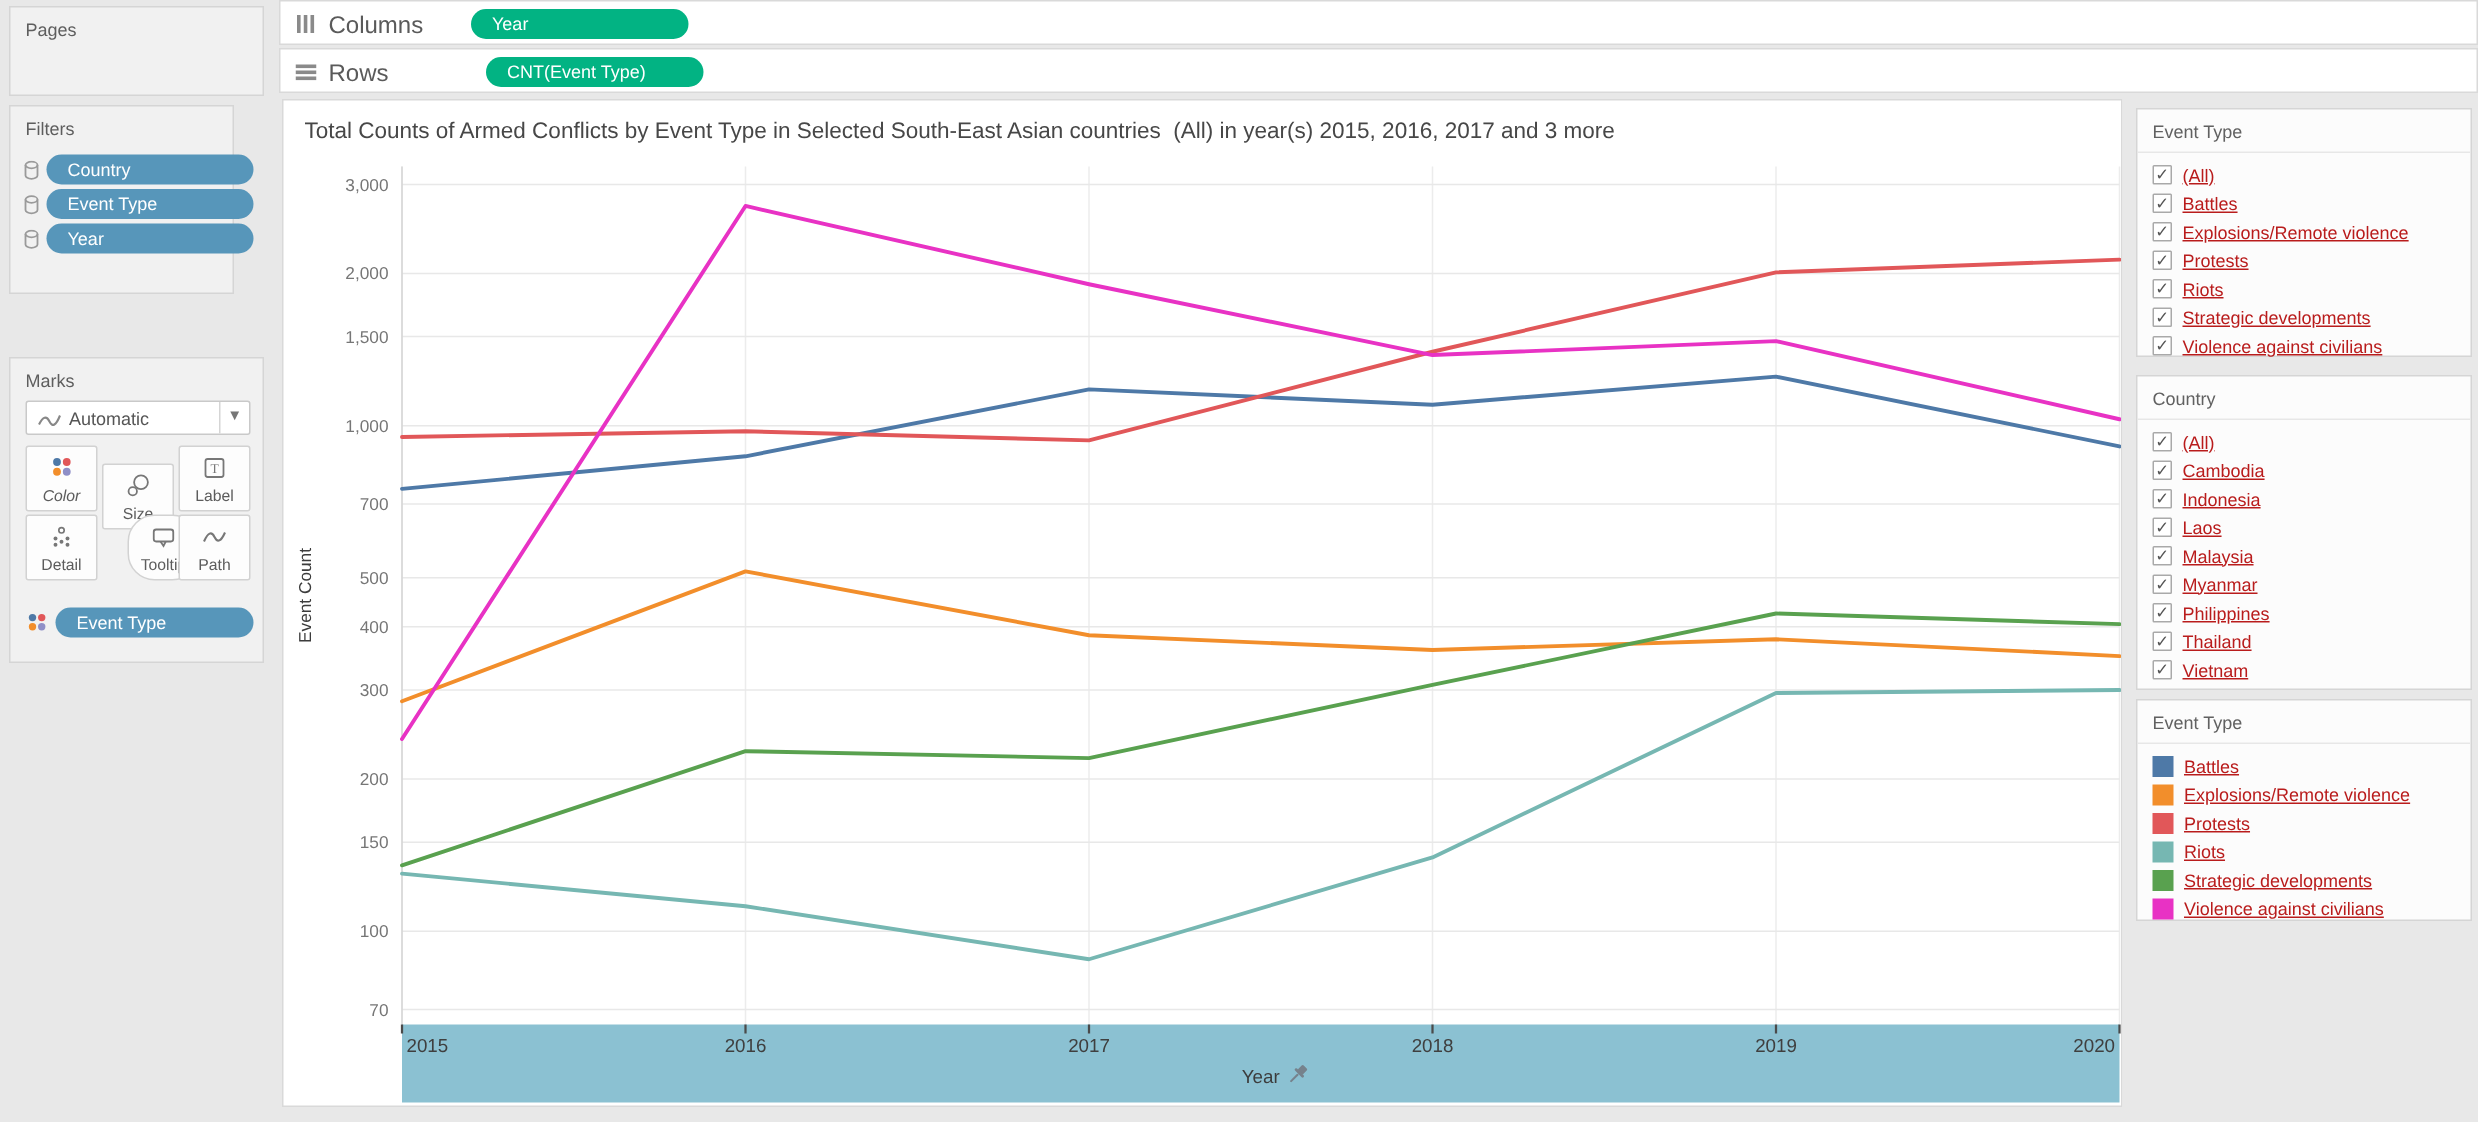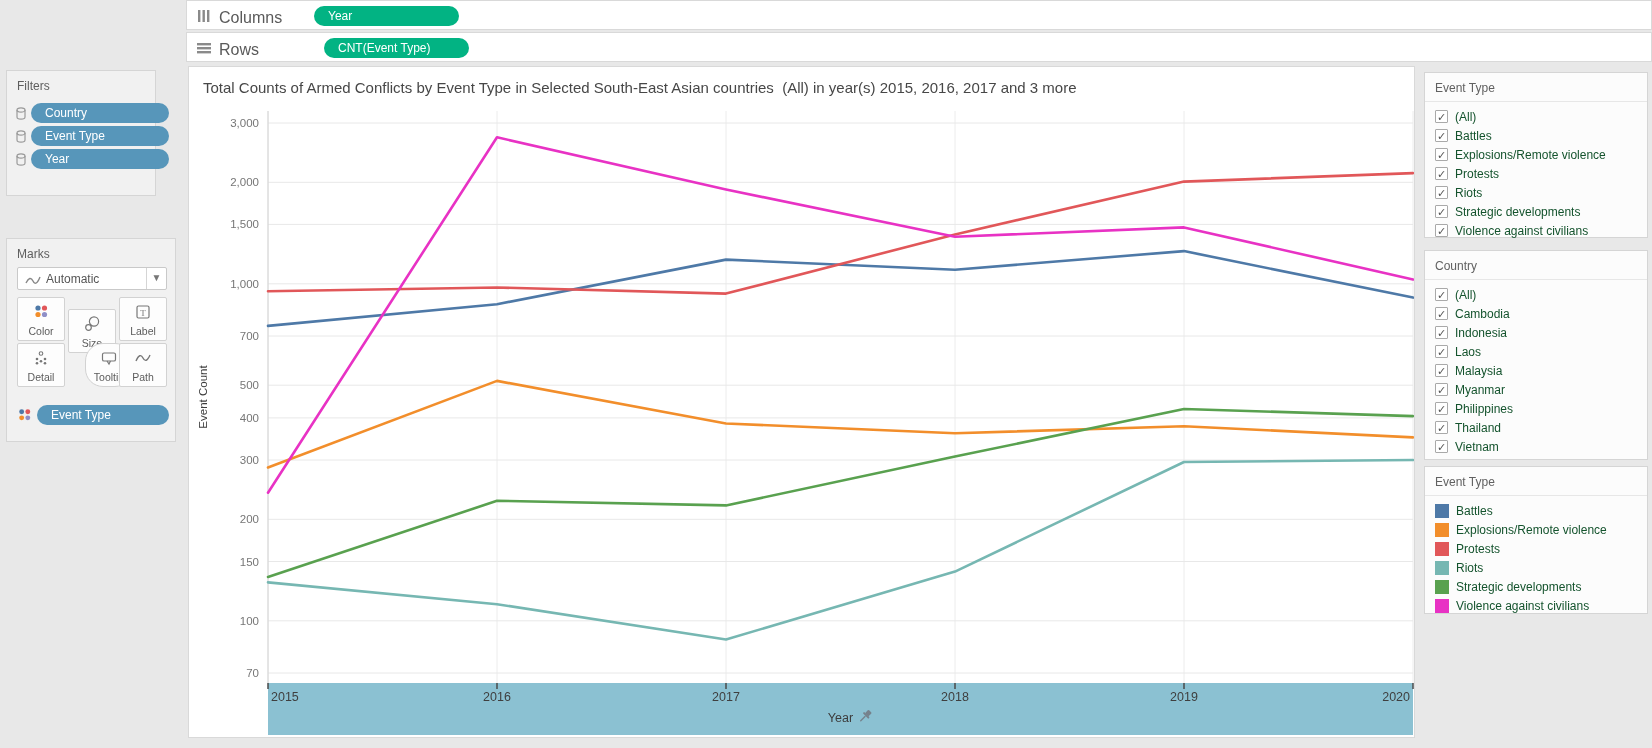--- a/index.html
+++ b/index.html
@@ -41,34 +41,37 @@
   
   #chart-card { position:absolute; left:188px; top:66px; width:1227px; height:672px;
                 background:#fff; border:1px solid #d9d9d9; }
   #chart-title { position:absolute; left:14px; top:12px; font-size:15px; color:#474747; white-space:pre; }
   #plot-svg { position:absolute; left:0; top:0; }
 
   
   .rp-card { position:absolute; left:1424px; width:224px; background:#fcfcfc; border:1px solid #d5d5d5; }
   .rp-title { font-size:12px; color:#616161; padding:8px 10px 6px 10px; border-bottom:1px solid #e7e7e7; }
   .rp-item { display:flex; align-items:center; height:19px; padding-left:10px; gap:7px; cursor:pointer; }
-  .rp-item .lbl { font-size:12px; color:#14532d; white-space:nowrap; }
+  .rp-item .lbl { font-size:12px; color:#b91c1c; white-space:nowrap;text-decoration:underline; }
   .checkbox { width:13px; height:13px; background:#fff; border:1px solid #a9a9a9; border-radius:1px;
               font-size:11px; line-height:12px; text-align:center; color:#555; flex:0 0 13px; }
   .swatch { width:14px; height:14px; flex:0 0 14px; }
   #rp-event-filter { top:72px;  height:166px; }
   #rp-country-filter { top:250px; height:210px; }
   #rp-legend { top:466px; height:148px; }
   .rp-body { padding-top:5px; }
 </style>
 </head>
 <body>
 
 <div id="app">
 
+  <div class="card" id="pages-card">
+    <div class="card-title">Pages</div>
+  </div>
 
   <div class="card" id="filters-card">
     <div class="card-title">Filters</div>
     <svg class="field-icon" style="top:36px" viewBox="0 0 10 14">
         <ellipse cx="5" cy="3" rx="4" ry="2.2" fill="none" stroke="#9a9a9a" stroke-width="1.2"></ellipse>
         <path d="M1 3v7c0 1.2 1.8 2.2 4 2.2s4-1 4-2.2V3" fill="none" stroke="#9a9a9a" stroke-width="1.2"></path>
       </svg>
     <div class="pill pill-blue" style="left:24px; top:32px; width:138px;"><span>Country</span></div>
     <svg class="field-icon" style="top:59px" viewBox="0 0 10 14">
         <ellipse cx="5" cy="3" rx="4" ry="2.2" fill="none" stroke="#9a9a9a" stroke-width="1.2"></ellipse>
@@ -85,21 +88,21 @@
   <div class="card" id="marks-card">
     <div class="card-title">Marks</div>
     <div id="mark-type-dd">
       <svg style="position:absolute;left:7px;top:6px" width="16" height="12" viewBox="0 0 16 12">
           <path d="M1 9 Q5 1 8 7 T15 3" fill="none" stroke="#888" stroke-width="1.4"></path>
         </svg>
       <span class="ddtext">Automatic</span>
       <span class="caret">▼</span>
     </div>
 
-    <div class="mark-btn" style="left:10px; top:58px;">
+    <div class="mark-btn" style="left:10px; top:58px;font-style:italic;">
       <svg width="18" height="18" viewBox="0 0 18 18">
         <circle cx="6" cy="5" r="2.6" fill="#4e79a7"></circle>
           <circle cx="12.5" cy="5" r="2.6" fill="#e15759"></circle>
         <circle cx="6" cy="11.5" r="2.6" fill="#f28e2b"></circle>
           <circle cx="12.5" cy="11.5" r="2.6" fill="#8f8fc7"></circle>
       </svg>
       <div class="mlabel">Color</div>
     </div>
     <div class="mark-btn" style="left:61px; top:70px;">
       <svg width="18" height="18" viewBox="0 0 18 18">

